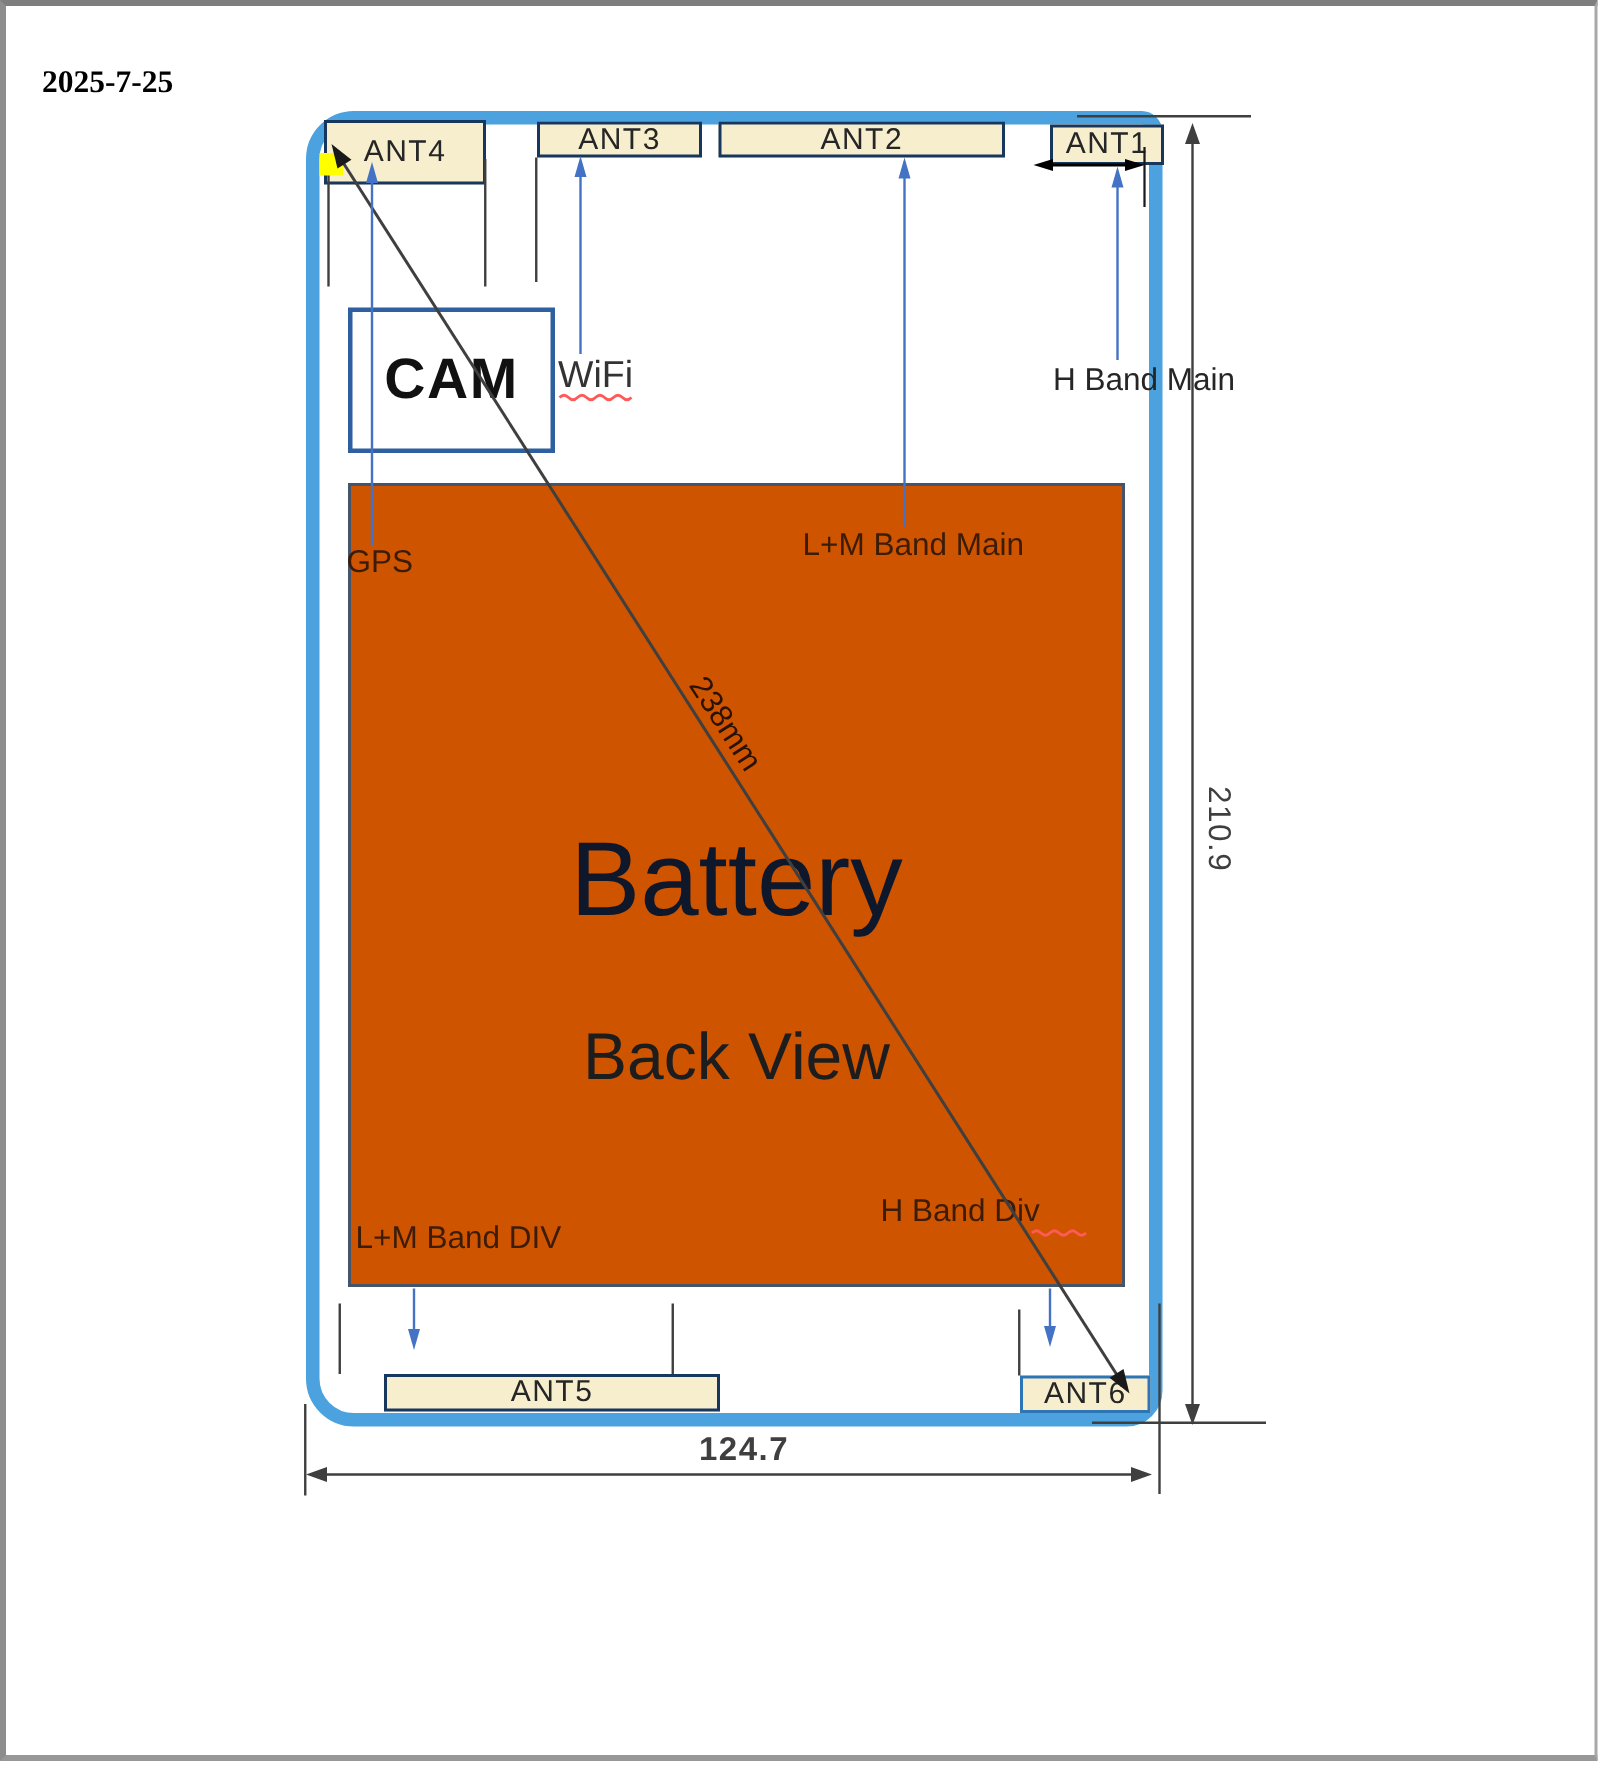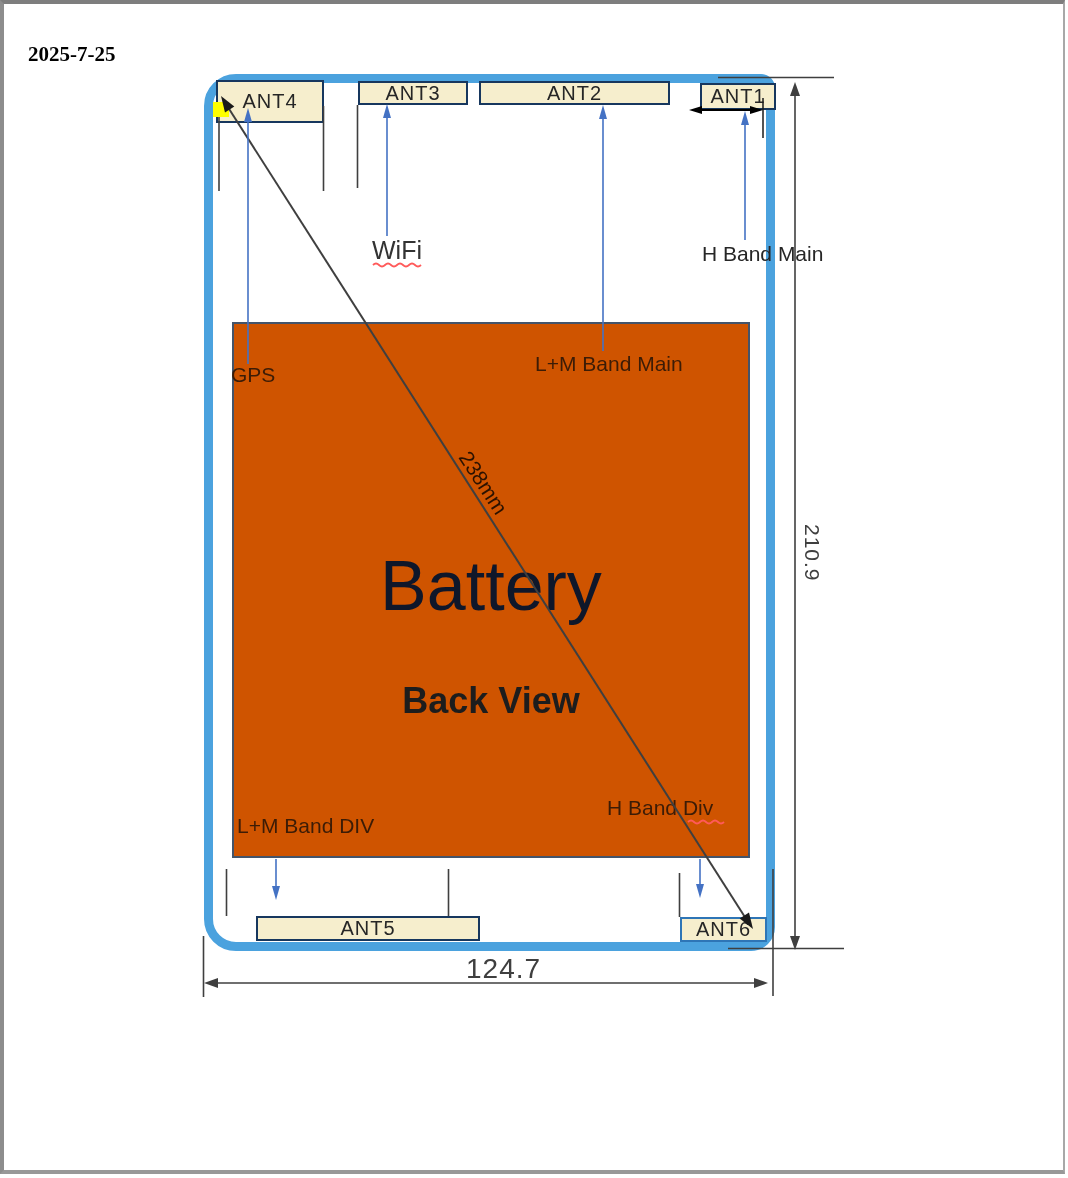--- a/index.html
+++ b/index.html
@@ -22,34 +22,34 @@
   .ant5{left:225px;top:916px;width:224px;height:25px;margin-left:31px;}
   .ant6{left:680px;top:917px;width:87px;height:25px;border-color:#2E75B6;}
   .cam{position:absolute;left:232px;top:205px;width:138px;height:97px;box-sizing:border-box;
        background:#fff;border:3px solid #2E5F9E;display:flex;align-items:center;justify-content:center;
        font-size:38px;font-weight:600;color:#111;letter-spacing:1px;}
   .battery{position:absolute;left:232px;top:322px;width:518px;height:536px;box-sizing:border-box;
            background:#CF5400;border:2px solid #44546A;}
   .battery-title{position:absolute;left:0;right:0;top:222px;text-align:center;
                  font-size:70px;font-weight:400;color:#0f172a;}
   .battery-sub{position:absolute;left:0;right:0;top:356px;text-align:center;
-               font-size:36px;font-weight:700;color:#1d1d1d;}
+               font-size:44px;font-weight:400;color:#1d1d1d;}
   .lbl{position:absolute;font-size:21px;color:#262626;white-space:nowrap;}
   .on-orange{color:#3c1c06;}
   .gps{left:231px;top:363px;}
   .wifi{left:372px;top:236px;font-size:25px;color:#333;}
   .hbm{left:702px;top:242px;}
   .lmm{left:535px;top:352px;}
   .lmd{left:237px;top:814px;}
-  .hbd{left:607px;top:796px;}
+  .hbd{left:587px;top:796px;}
   .diag-dim{position:absolute;left:474px;top:447px;font-size:21px;color:#2b1200;
             transform-origin:0 0;transform:rotate(57deg);white-space:nowrap;}
   .vdim{position:absolute;left:800px;top:524px;font-size:21px;color:#3f3f3f;
         writing-mode:vertical-rl;text-orientation:sideways;letter-spacing:1px;}
-  .hdim{position:absolute;left:466px;top:953px;font-size:28px;color:#3f3f3f;letter-spacing:1px;}
+  .hdim{position:absolute;left:466px;top:953px;font-size:22px;color:#3f3f3f;letter-spacing:1px;font-weight:bold;}
   svg.overlay{position:absolute;left:0;top:0;width:1068px;height:1178px;pointer-events:none;}
 </style>
 </head>
 <body>
 
 <div id="stage">
 
   <div class="frame"></div>
 
   <div class="date">2025-7-25</div>
@@ -68,20 +68,23 @@
   <div class="ant ant1">
     <span>ANT1</span>
   </div>
   <div class="ant ant5">
     <span>ANT5</span>
   </div>
   <div class="ant ant6">
     <span>ANT6</span>
   </div>
 
+  <div class="cam">
+    <span>CAM</span>
+  </div>
 
   <div class="battery">
     <div class="battery-title">Battery</div>
     <div class="battery-sub">Back View</div>
   </div>
 
   <div class="lbl on-orange gps">GPS</div>
   <div class="lbl wifi">WiFi</div>
   <div class="lbl hbm">H Band Main</div>
   <div class="lbl on-orange lmm">L+M Band Main</div>

